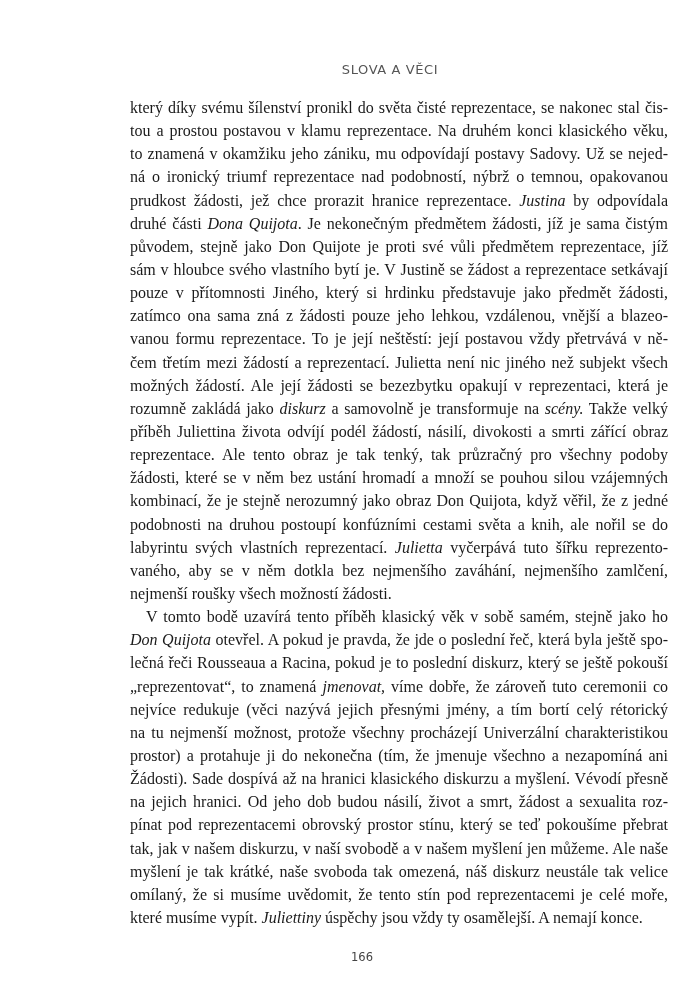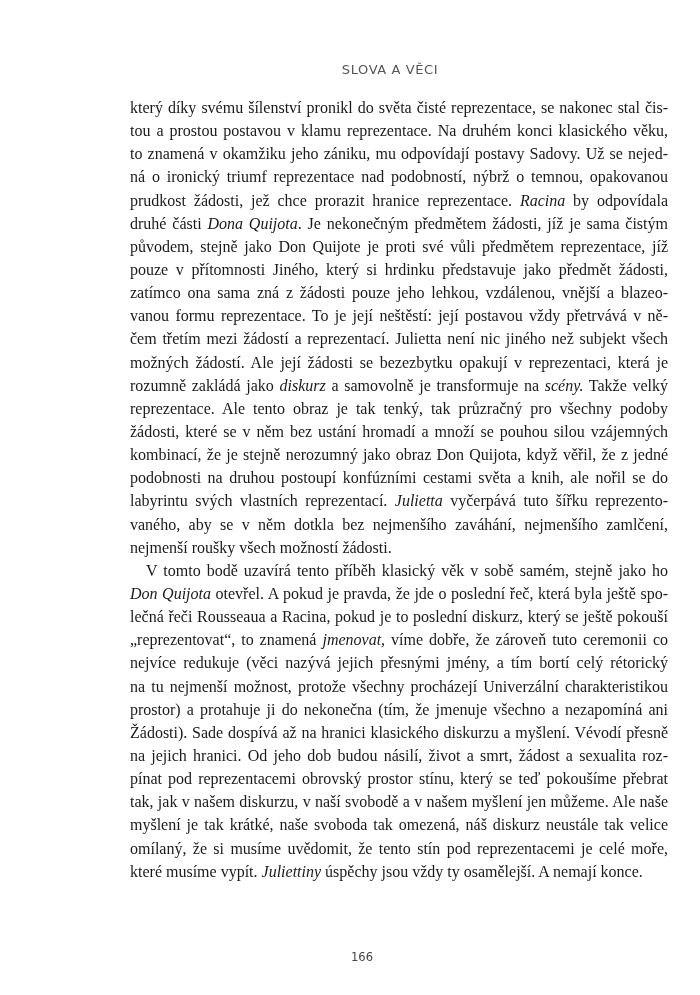--- a/index.html
+++ b/index.html
@@ -47,45 +47,51 @@
         <div class="line">
           <span class="inner"><span>tou a prostou postavou v klamu reprezentace. Na druhém konci klasického věku,</span></span>
         </div>
         <div class="line">
           <span class="inner"><span>to znamená v okamžiku jeho zániku, mu odpovídají postavy Sadovy. Už se nejed-</span></span>
         </div>
         <div class="line">
           <span class="inner"><span>ná o ironický triumf reprezentace nad podobností, nýbrž o temnou, opakovanou</span></span>
         </div>
         <div class="line">
-          <span class="inner"><span>prudkost žádosti, jež chce prorazit hranice reprezentace. </span><em>Racina</em><span> by odpovídala</span></span>
+          <span class="inner"><span>prudkost žádosti, jež chce prorazit hranice reprezentace. </span><em>Justina</em><span> by odpovídala</span></span>
         </div>
         <div class="line">
           <span class="inner"><span>druhé části </span><em>Dona Quijota</em><span>. Je nekonečným předmětem žádosti, jíž je sama čistým</span></span>
         </div>
         <div class="line">
           <span class="inner"><span>původem, stejně jako Don Quijote je proti své vůli předmětem reprezentace, jíž</span></span>
+        </div>
+        <div class="line">
+          <span class="inner"><span>sám v hloubce svého vlastního bytí je. V Justině se žádost a reprezentace setkávají</span></span>
         </div>
         <div class="line">
           <span class="inner"><span>pouze v přítomnosti Jiného, který si hrdinku představuje jako předmět žádosti,</span></span>
         </div>
         <div class="line">
           <span class="inner"><span>zatímco ona sama zná z žádosti pouze jeho lehkou, vzdálenou, vnější a blazeo-</span></span>
         </div>
         <div class="line">
           <span class="inner"><span>vanou formu reprezentace. To je její neštěstí: její postavou vždy přetrvává v ně-</span></span>
         </div>
         <div class="line">
           <span class="inner"><span>čem třetím mezi žádostí a reprezentací. Julietta není nic jiného než subjekt všech</span></span>
         </div>
         <div class="line">
           <span class="inner"><span>možných žádostí. Ale její žádosti se bezezbytku opakují v reprezentaci, která je</span></span>
         </div>
         <div class="line">
           <span class="inner"><span>rozumně zakládá jako </span><em>diskurz</em><span> a samovolně je transformuje na </span><em>scény.</em><span> Takže velký</span></span>
+        </div>
+        <div class="line">
+          <span class="inner"><span>příběh Juliettina života odvíjí podél žádostí, násilí, divokosti a smrti zářící obraz</span></span>
         </div>
         <div class="line">
           <span class="inner"><span>reprezentace. Ale tento obraz je tak tenký, tak průzračný pro všechny podoby</span></span>
         </div>
         <div class="line">
           <span class="inner"><span>žádosti, které se v něm bez ustání hromadí a množí se pouhou silou vzájemných</span></span>
         </div>
         <div class="line">
           <span class="inner"><span>kombinací, že je stejně nerozumný jako obraz Don Quijota, když věřil, že z jedné</span></span>
         </div>

